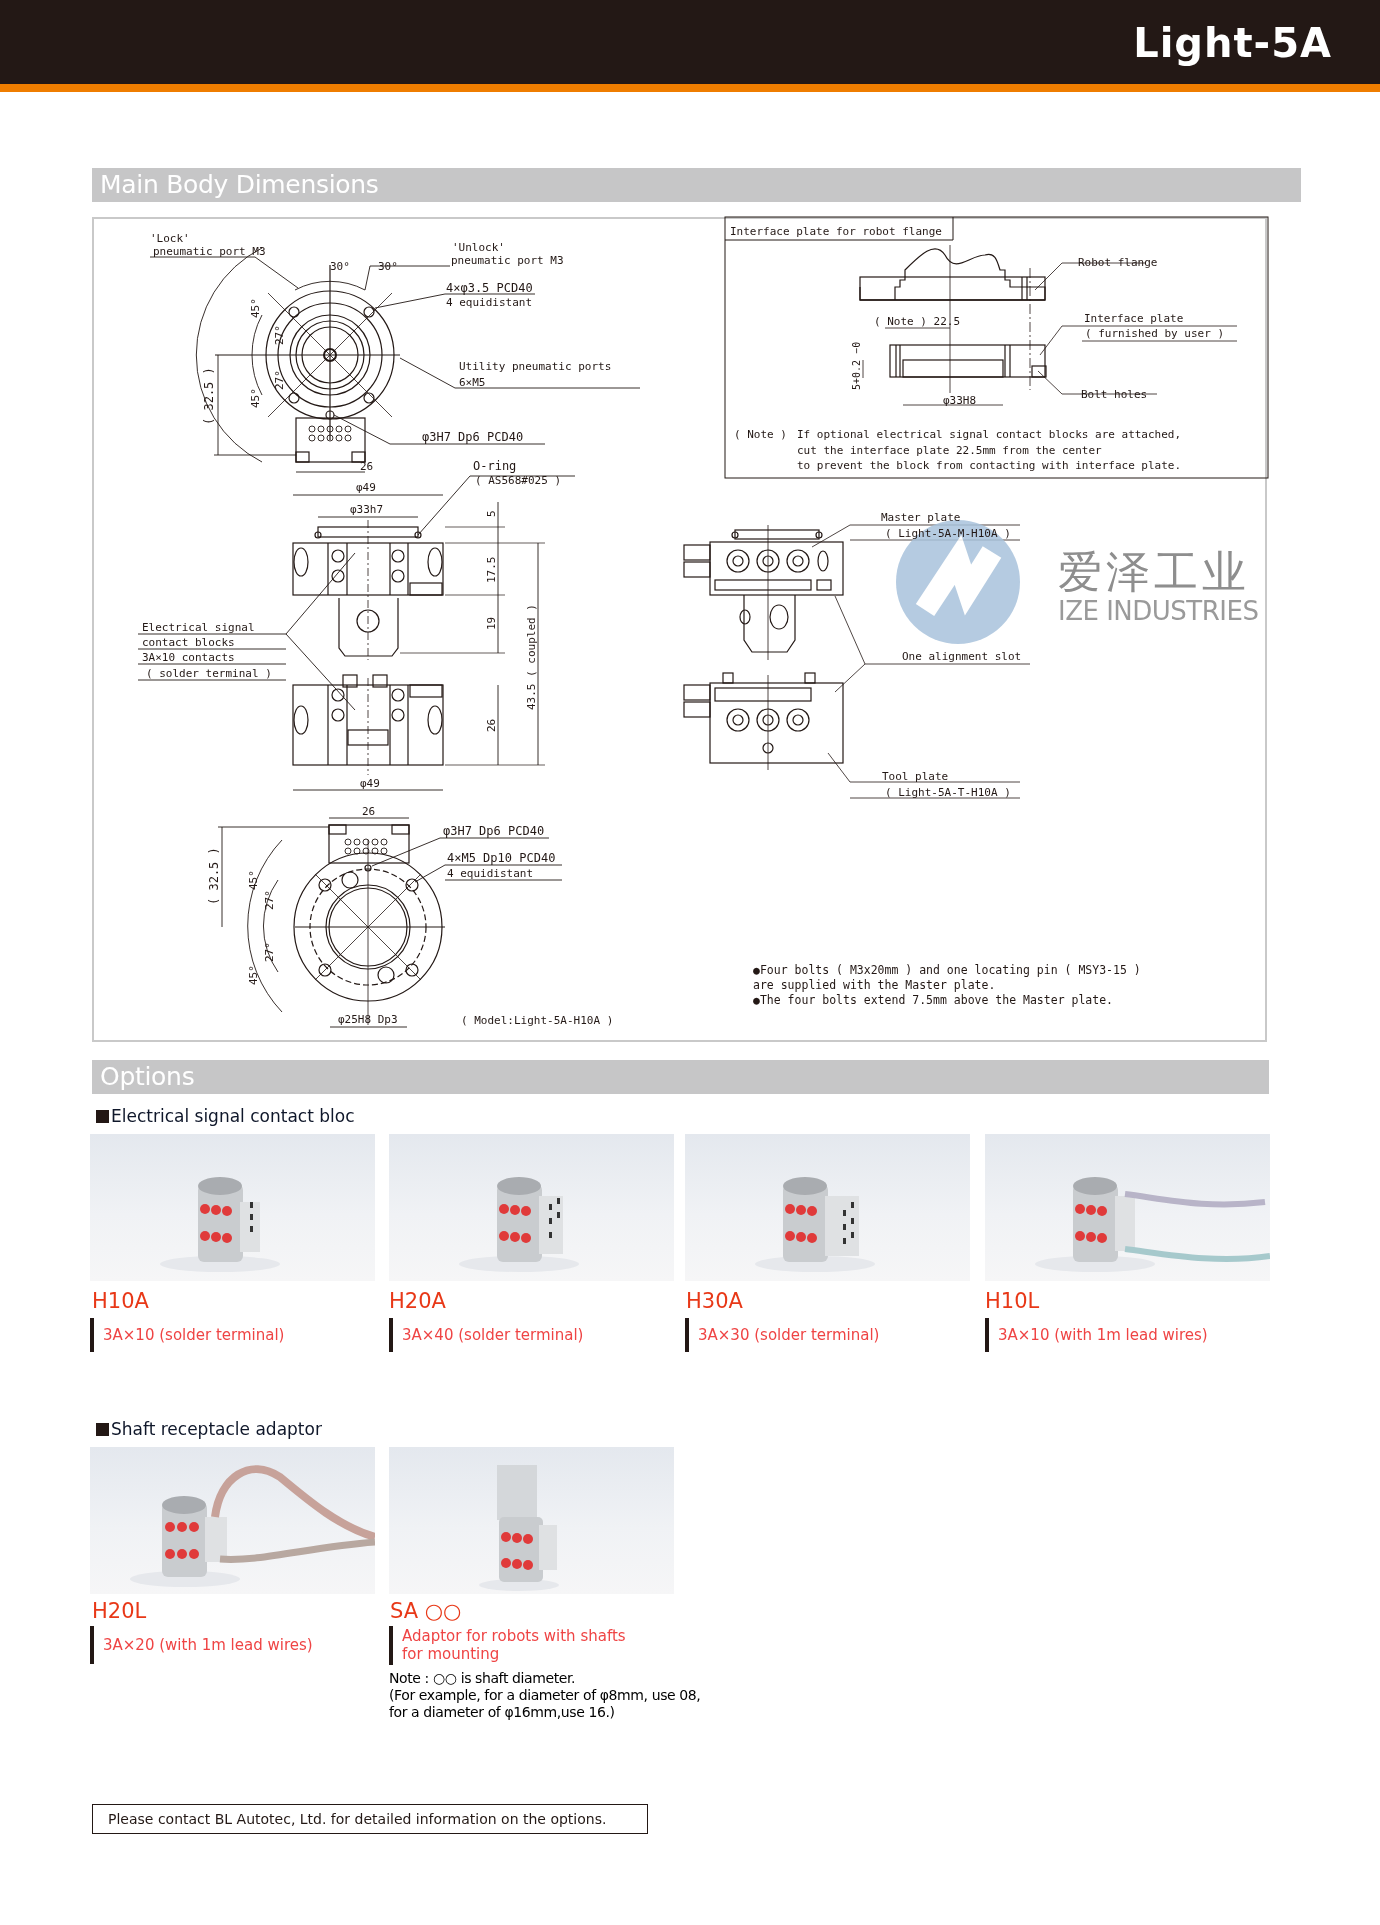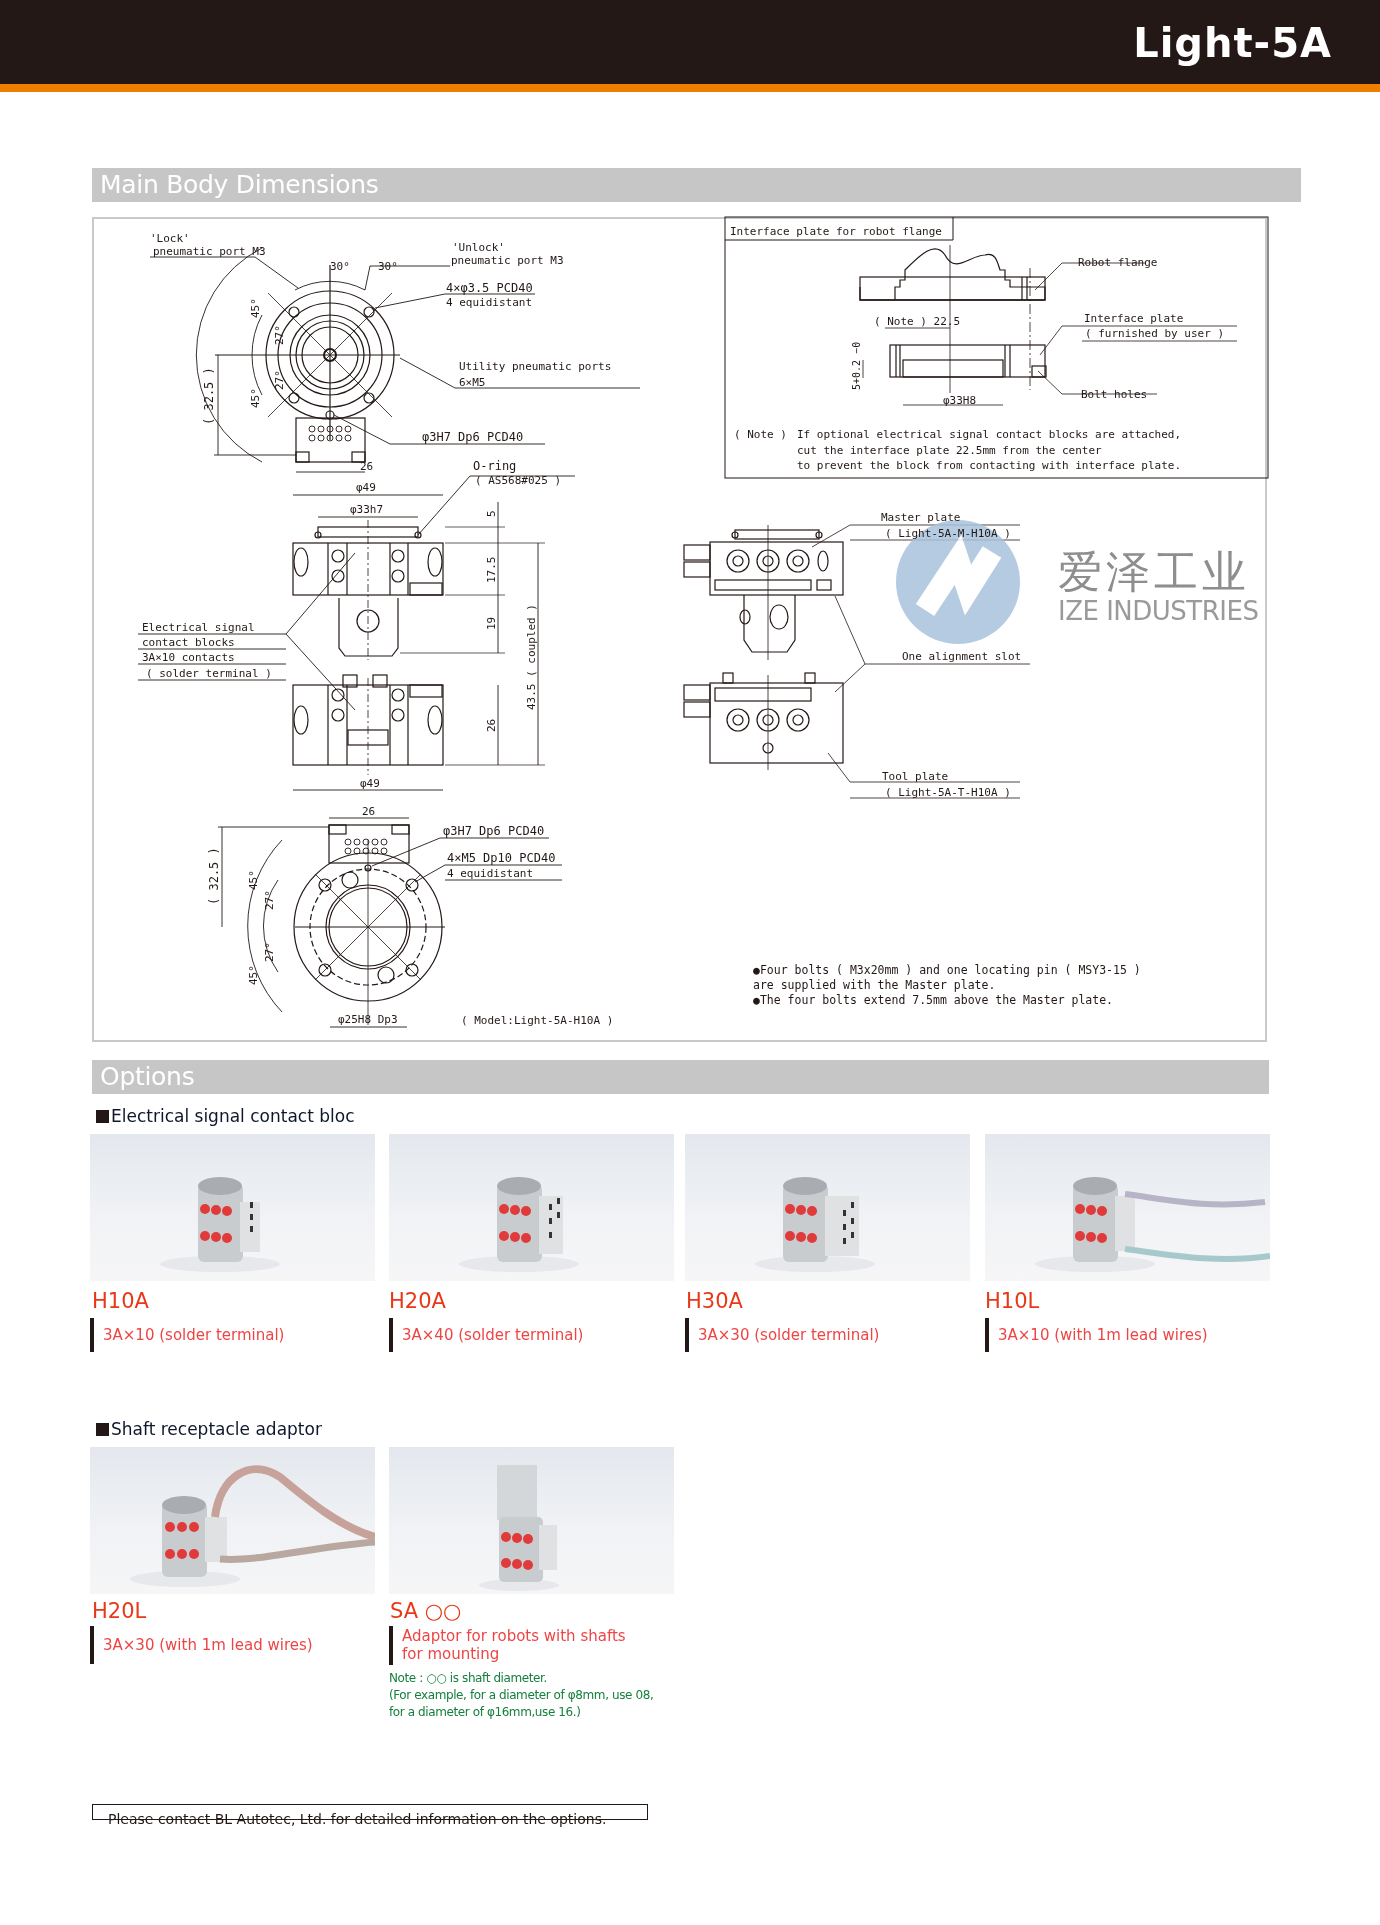--- a/index.html
+++ b/index.html
@@ -11,22 +11,22 @@
   .section-bar{left:92px;width:1177px;height:34px;background:#c6c6c7;}
   .section-bar span{position:absolute;left:8px;top:0;line-height:34px;font-size:25px;color:#ffffff;font-family:"DejaVu Sans",sans-serif;font-weight:normal;letter-spacing:-0.3px;}
   .figure-box{left:92px;top:217px;width:1175px;height:825px;border:2px solid #c9c9c9;border-top-width:2px;box-sizing:border-box;background:#fff;}
   svg.drawing{position:absolute;left:0;top:0;}
   svg text{font-family:"DejaVu Sans Mono","Liberation Mono",monospace;fill:#231815;}
   .subhead{left:96px;font-size:17px;line-height:22px;color:#0f172a;font-family:"DejaVu Sans",sans-serif;}
   .subhead .sq{display:inline-block;width:13px;height:13px;background:#231815;margin-right:2px;vertical-align:-1px;}
   .photo{width:285px;height:147px;background:linear-gradient(180deg,#e4e8ee 0%,#f0f2f5 55%,#f6f6f7 100%);overflow:hidden;}
   .opt-title{font-size:21px;color:#e83817;line-height:26px;font-family:"DejaVu Sans",sans-serif;}
   .opt-desc{border-left:4px solid #231815;padding-left:9px;font-size:15px;line-height:18px;color:#ef4444;font-family:"DejaVu Sans",sans-serif;}
-  .note-small{font-size:12px;line-height:17px;color:#15803d;font-family:"DejaVu Sans",sans-serif;letter-spacing:-0.4px;}
-  .contact-box{left:92px;top:1804px;width:556px;height:16px;border:1px solid #231815;box-sizing:border-box;font-size:14px;line-height:28px;padding-left:15px;font-family:"DejaVu Sans",sans-serif;}
+  .note-small{font-size:14px;line-height:17px;color:#000000;font-family:"DejaVu Sans",sans-serif;letter-spacing:-0.4px;}
+  .contact-box{left:92px;top:1804px;width:556px;height:30px;border:1px solid #231815;box-sizing:border-box;font-size:14px;line-height:28px;padding-left:15px;font-family:"DejaVu Sans",sans-serif;}
   .footnote{left:89px;top:1852px;width:1185px;font-size:12.3px;line-height:16px;letter-spacing:-0.45px;font-family:"DejaVu Sans",sans-serif;color:#231815;}
   .watermark-cn{font-family:"DejaVu Sans",sans-serif;font-size:44px;color:#8e8e8e;letter-spacing:4px;}
   .watermark-en{font-family:"DejaVu Sans",sans-serif;font-size:26px;color:#9a9a9a;letter-spacing:-0.5px;}
 </style>
 </head>
 <body>
 
 <div class="abs topbar"></div>
 <div class="abs topbar-stripe"></div>
 <div class="abs brand">Light-5A</div>
@@ -483,21 +483,21 @@
         <circle cx="128" cy="91" r="5"></circle>
         <circle cx="139" cy="92" r="5"></circle>
         <circle cx="117" cy="116" r="5"></circle>
         <circle cx="128" cy="117" r="5"></circle>
         <circle cx="139" cy="118" r="5"></circle>
       </g>
   </svg>
 </div>
 
 <div class="abs opt-title" style="left:92px;top:1598px;">H20L</div>
-<div class="abs opt-desc" style="left:90px;top:1626px;height:38px;line-height:38px;">3A×30 (with 1m lead wires)</div>
+<div class="abs opt-desc" style="left:90px;top:1626px;height:38px;line-height:38px;">3A×20 (with 1m lead wires)</div>
 <div class="abs opt-title" style="left:390px;top:1598px;">SA ○○</div>
 <div class="abs opt-desc" style="left:389px;top:1626px;height:38px;padding-top:1px;">
   <div>Adaptor for robots with shafts</div>
   <div>for mounting</div>
 </div>
 <div class="abs note-small" style="left:389px;top:1670px;">
   <div>Note : ○○ is shaft diameter.</div>
   <div>(For example, for a diameter of φ8mm, use 08,</div>
   <div>for a diameter of φ16mm,use 16.)</div>
 </div>

